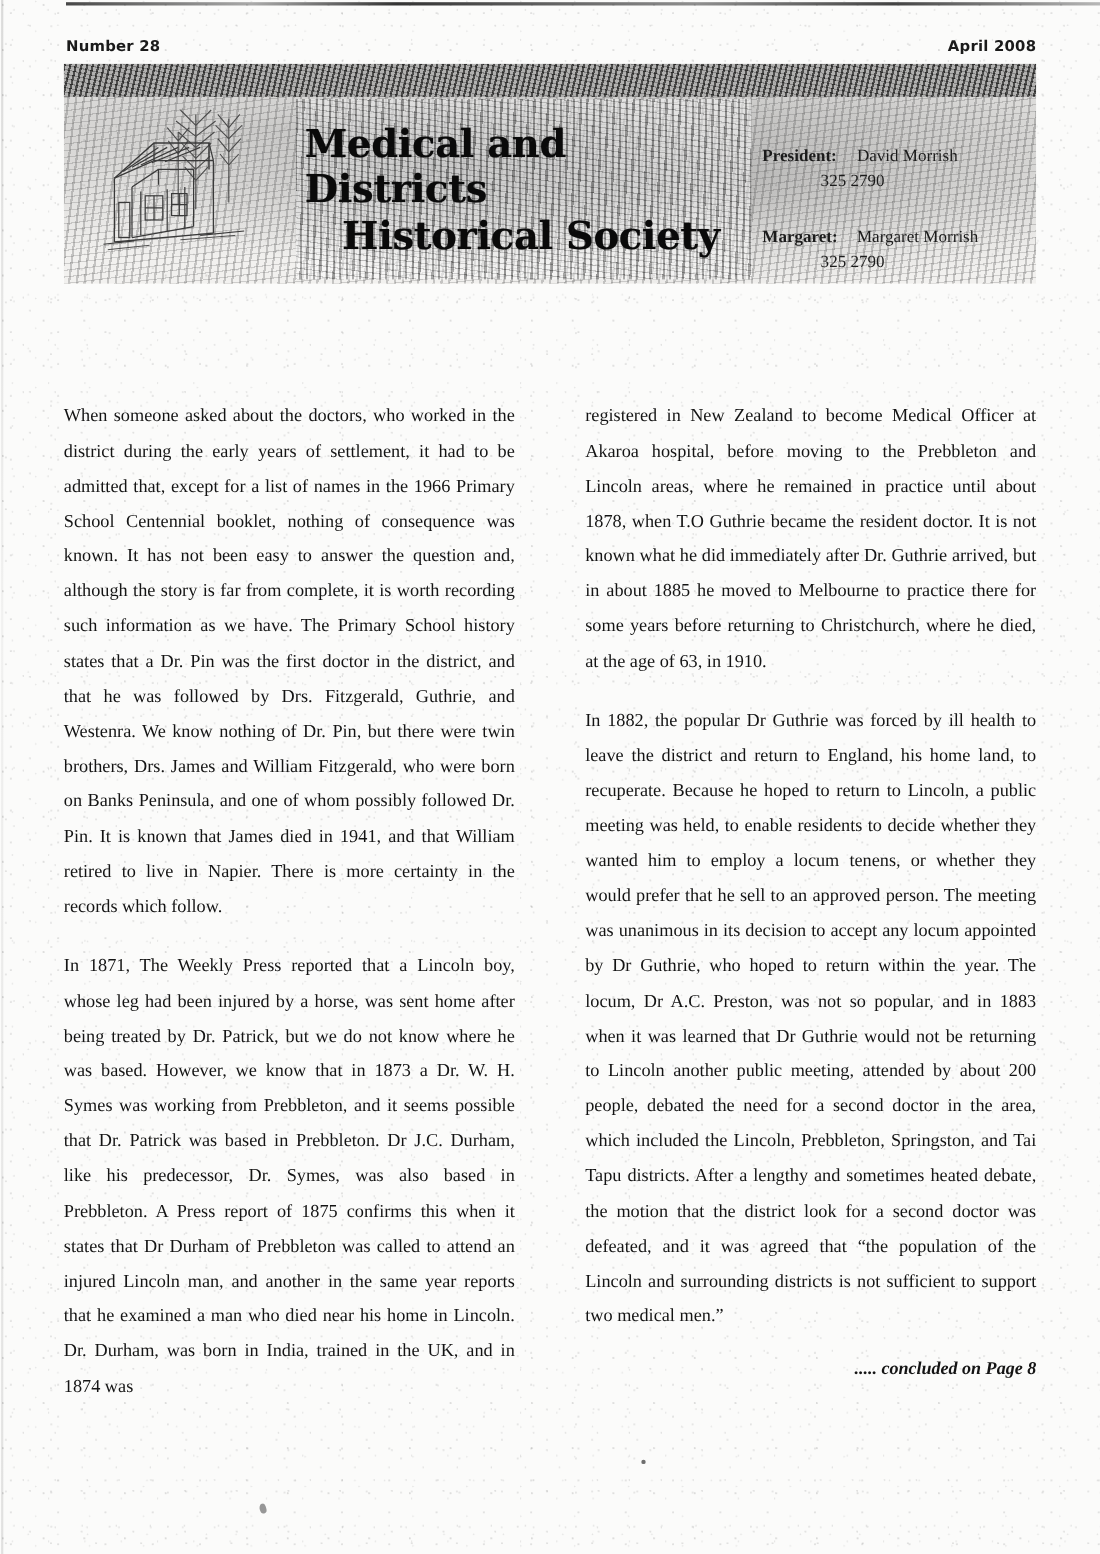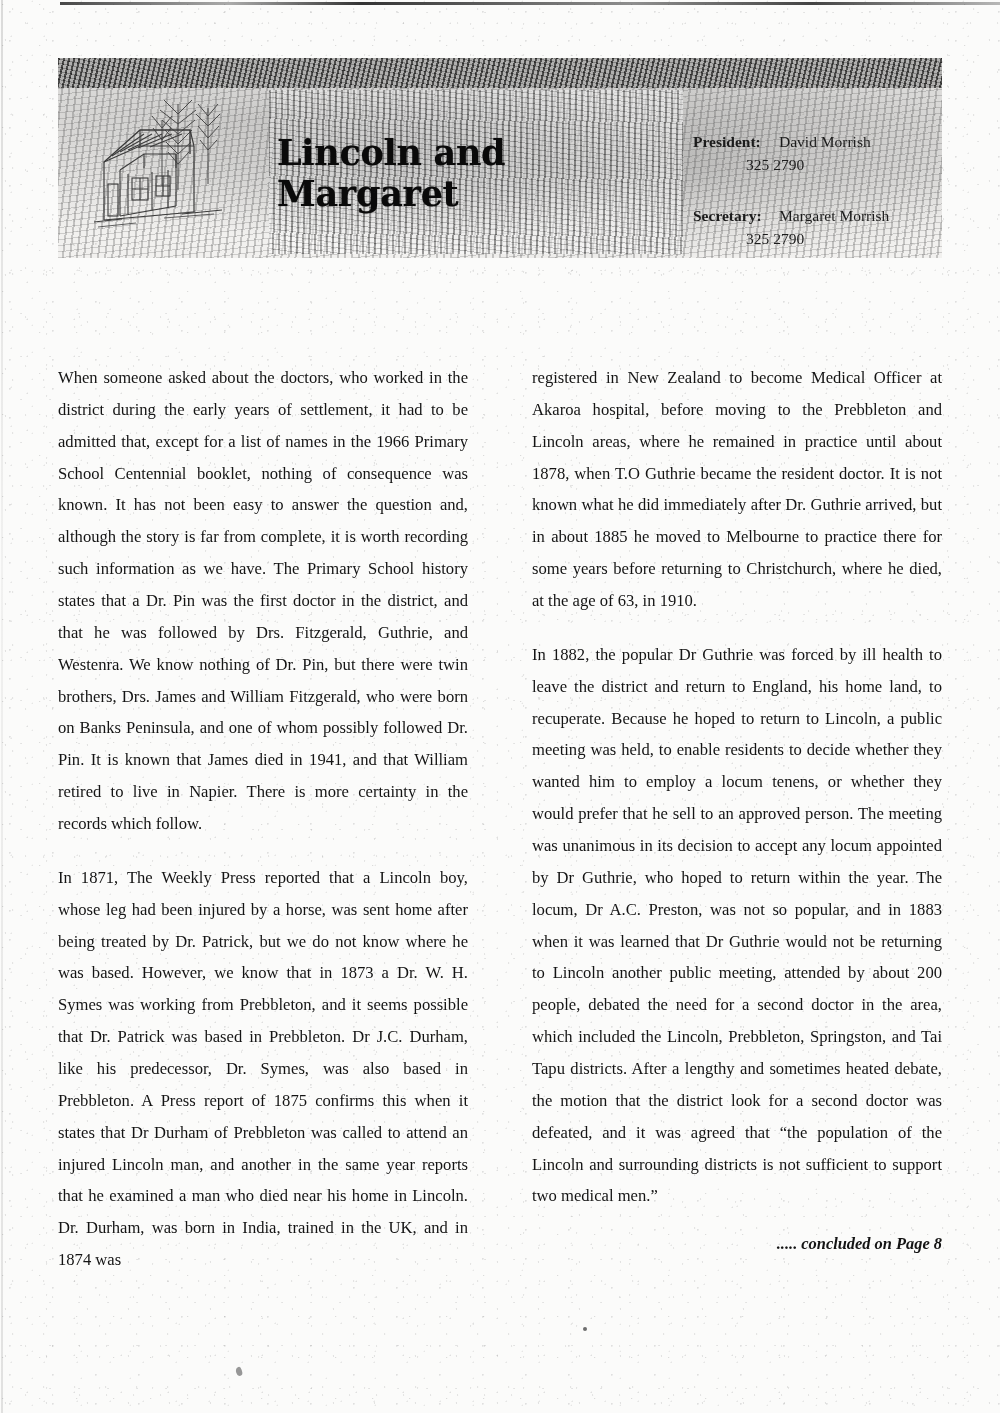--- a/index.html
+++ b/index.html
@@ -245,20 +245,24 @@
   }
 </style>
 </head>
 <body>
 
 <div class="page">
 
   <div class="scan-edge-top"></div>
   <div class="scan-edge-left"></div>
 
+  <div class="running-head">
+    <span>Number 28</span>
+    <span>April 2008</span>
+  </div>
 
   <div class="masthead">
     <div class="masthead-texture"></div>
     <div class="masthead-band"></div>
 
     <div class="masthead-inner">
 
       <div class="cottage">
         <svg width="160" height="150" viewBox="0 0 160 150">
           <g stroke="#3a3a3a" fill="none" stroke-width="1.1">
@@ -297,32 +301,33 @@
 
             <rect x="26" y="90" width="10" height="32"></rect>
 
             <path d="M12 128 L40 125 M100 120 L140 116" stroke-width="1"></path>
             <path d="M16 133 L54 129 M82 124 L132 120" stroke-width=".8"></path>
           </g>
         </svg>
       </div>
 
       <div class="title-block">
-        <div class="masthead-title-line">Lincoln and Margaret</div>
+        <div class="masthead-title-line">Medical and Districts</div>
+        <div class="masthead-title-line second">Historical Society</div>
       </div>
 
       <div class="officers">
         <div class="officer-row">
           <span class="officer-role">President:</span>
           <span class="officer-name">David Morrish</span>
         </div>
         <div class="officer-phone">325 2790</div>
 
         <div class="officer-row">
-          <span class="officer-role">Secretary:</span>
+          <span class="officer-role">Margaret:</span>
           <span class="officer-name">Margaret Morrish</span>
         </div>
         <div class="officer-phone">325 2790</div>
 
         <div class="officer-row">
           <span class="officer-role">Primary:</span>
           <span class="officer-name">Alistair Secretary</span>
         </div>
         <div class="officer-phone">325 2773</div>
       </div>

